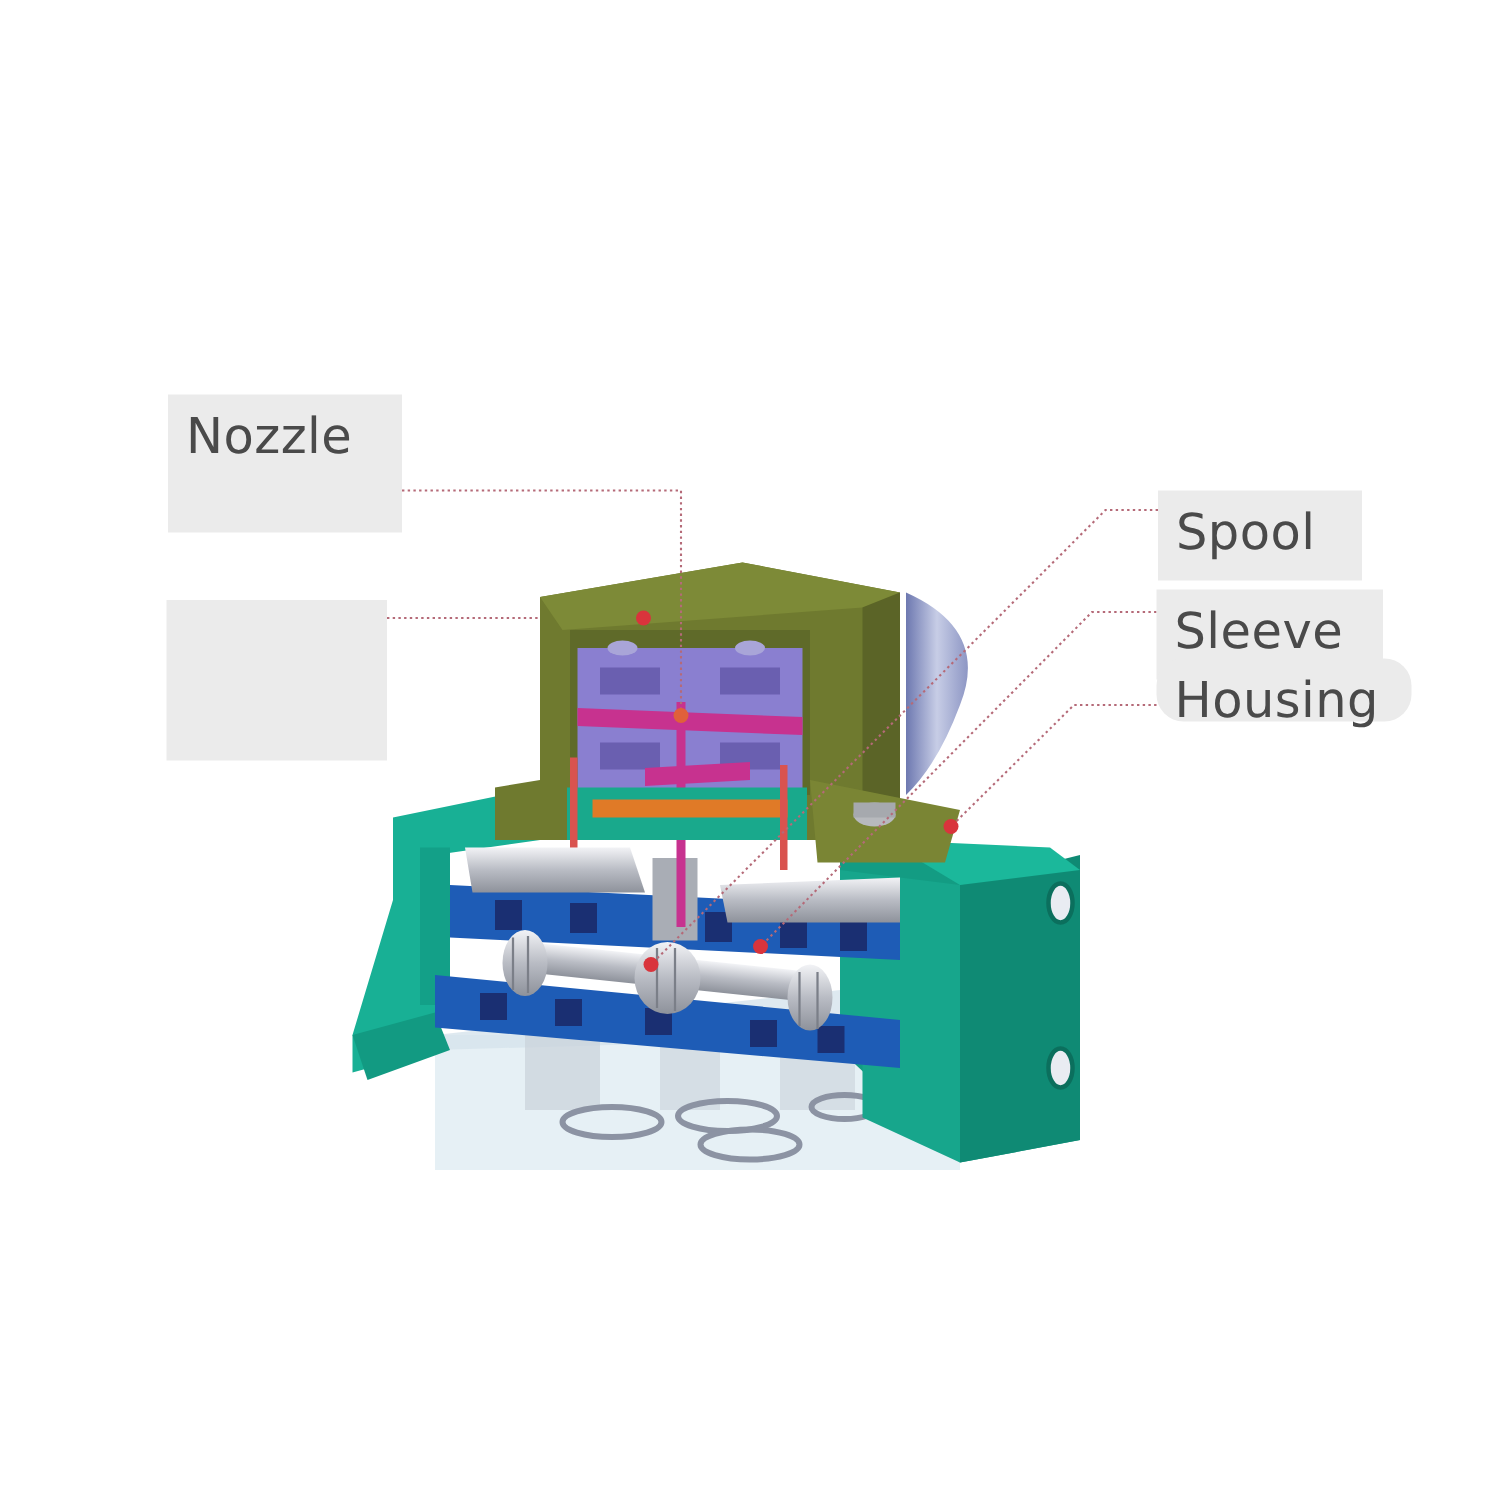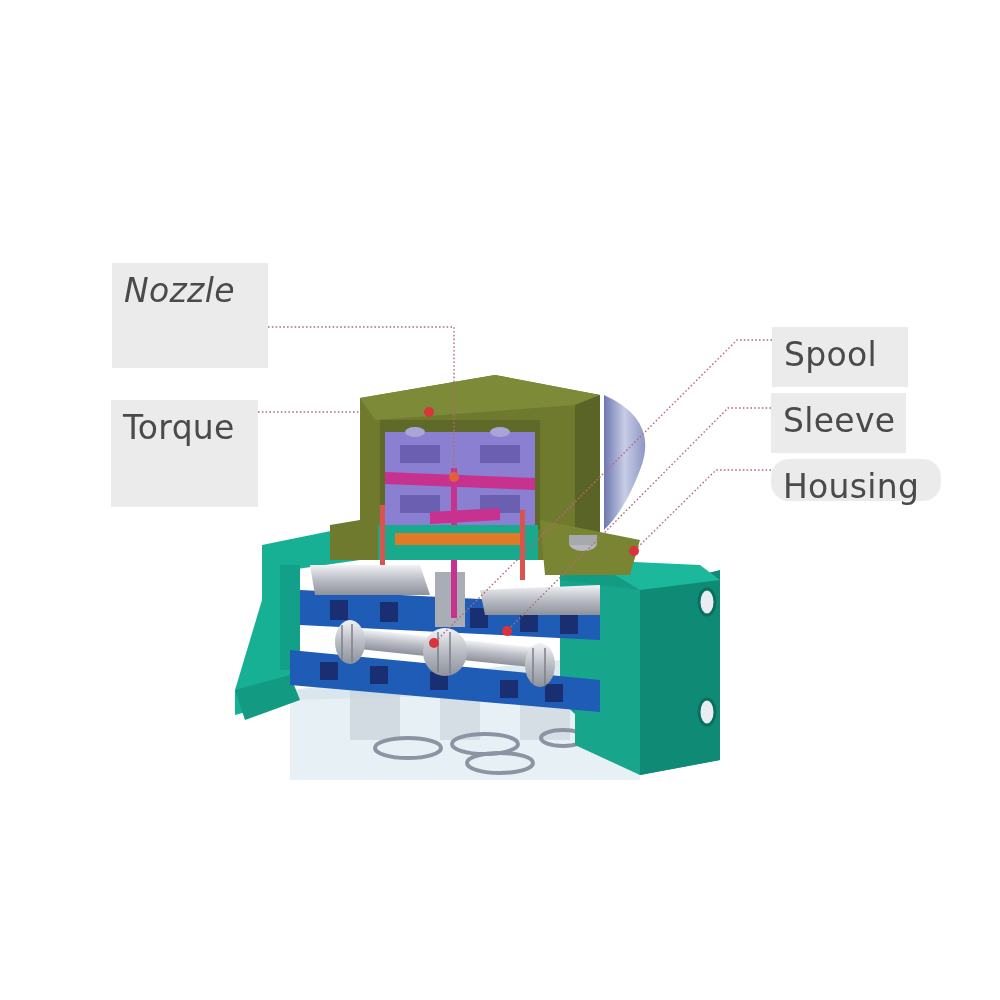--- a/index.html
+++ b/index.html
@@ -135,31 +135,30 @@
 
   <g>
     <circle class="dot" cx="429" cy="412" r="5"></circle>
     <circle class="dot" cx="454" cy="477" r="5" style="fill:#e0603a"></circle>
     <circle class="dot" cx="634" cy="551" r="5"></circle>
     <circle class="dot" cx="507" cy="631" r="5"></circle>
     <circle class="dot" cx="434" cy="643" r="5"></circle>
   </g>
 </svg>
 
-<div class="label-box" style="left:112px; top:263px; width:156px; height:105px;font-style:italic;">
+<div class="label-box" style="left:112px; top:263px; width:156px; height:92px;">
   <span>Nozzle</span>
 </div>
 
 <div class="label-box" style="left:111px; top:400px; width:147px; height:107px;">
-  <span>Torque</span>
 </div>
 
 <div class="label-box" style="left:772px; top:327px; width:136px; height:60px;">
   <span>Spool</span>
 </div>
 
-<div class="label-box" style="left:771px; top:393px; width:135px; height:60px;">
+<div class="label-box" style="left:771px; top:393px; width:151px; height:60px;">
   <span>Sleeve</span>
 </div>
 
-<div class="label-box" style="left:771px; top:459px; width:170px; height:42px;border-radius:18px;">
+<div class="label-box" style="left:771px; top:439px; width:170px; height:42px;border-radius:18px;">
   <span>Housing</span>
 </div>
 
 </body></html>

